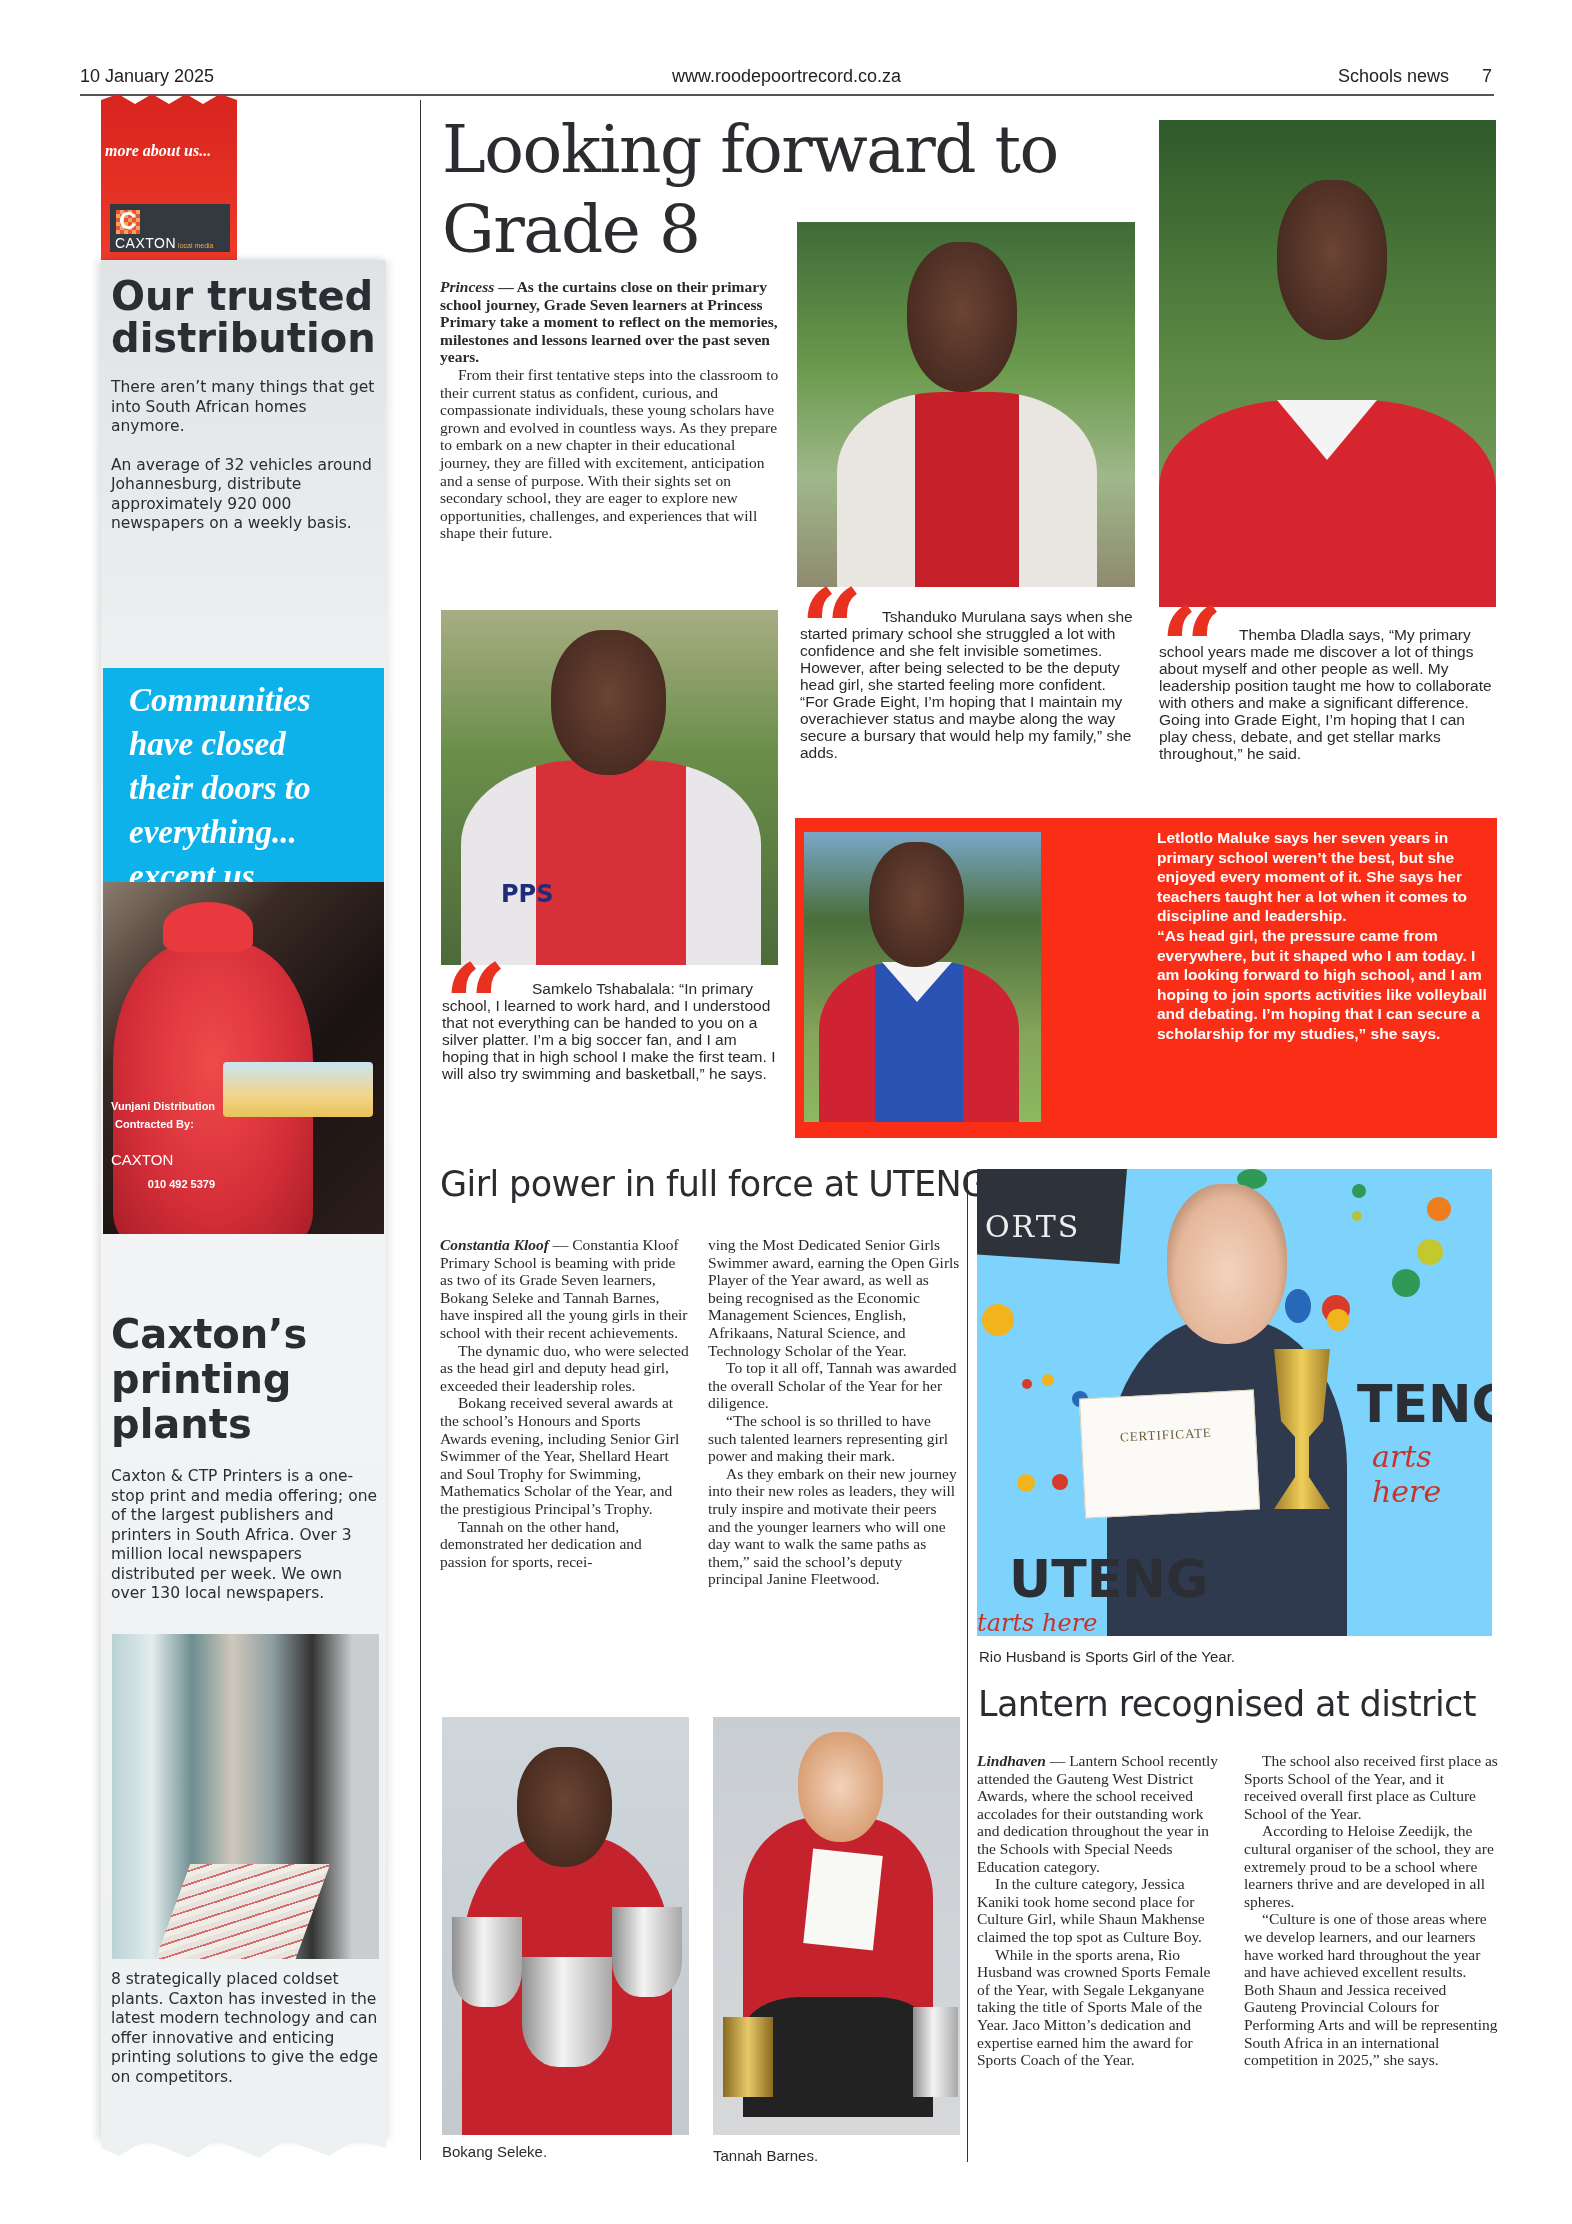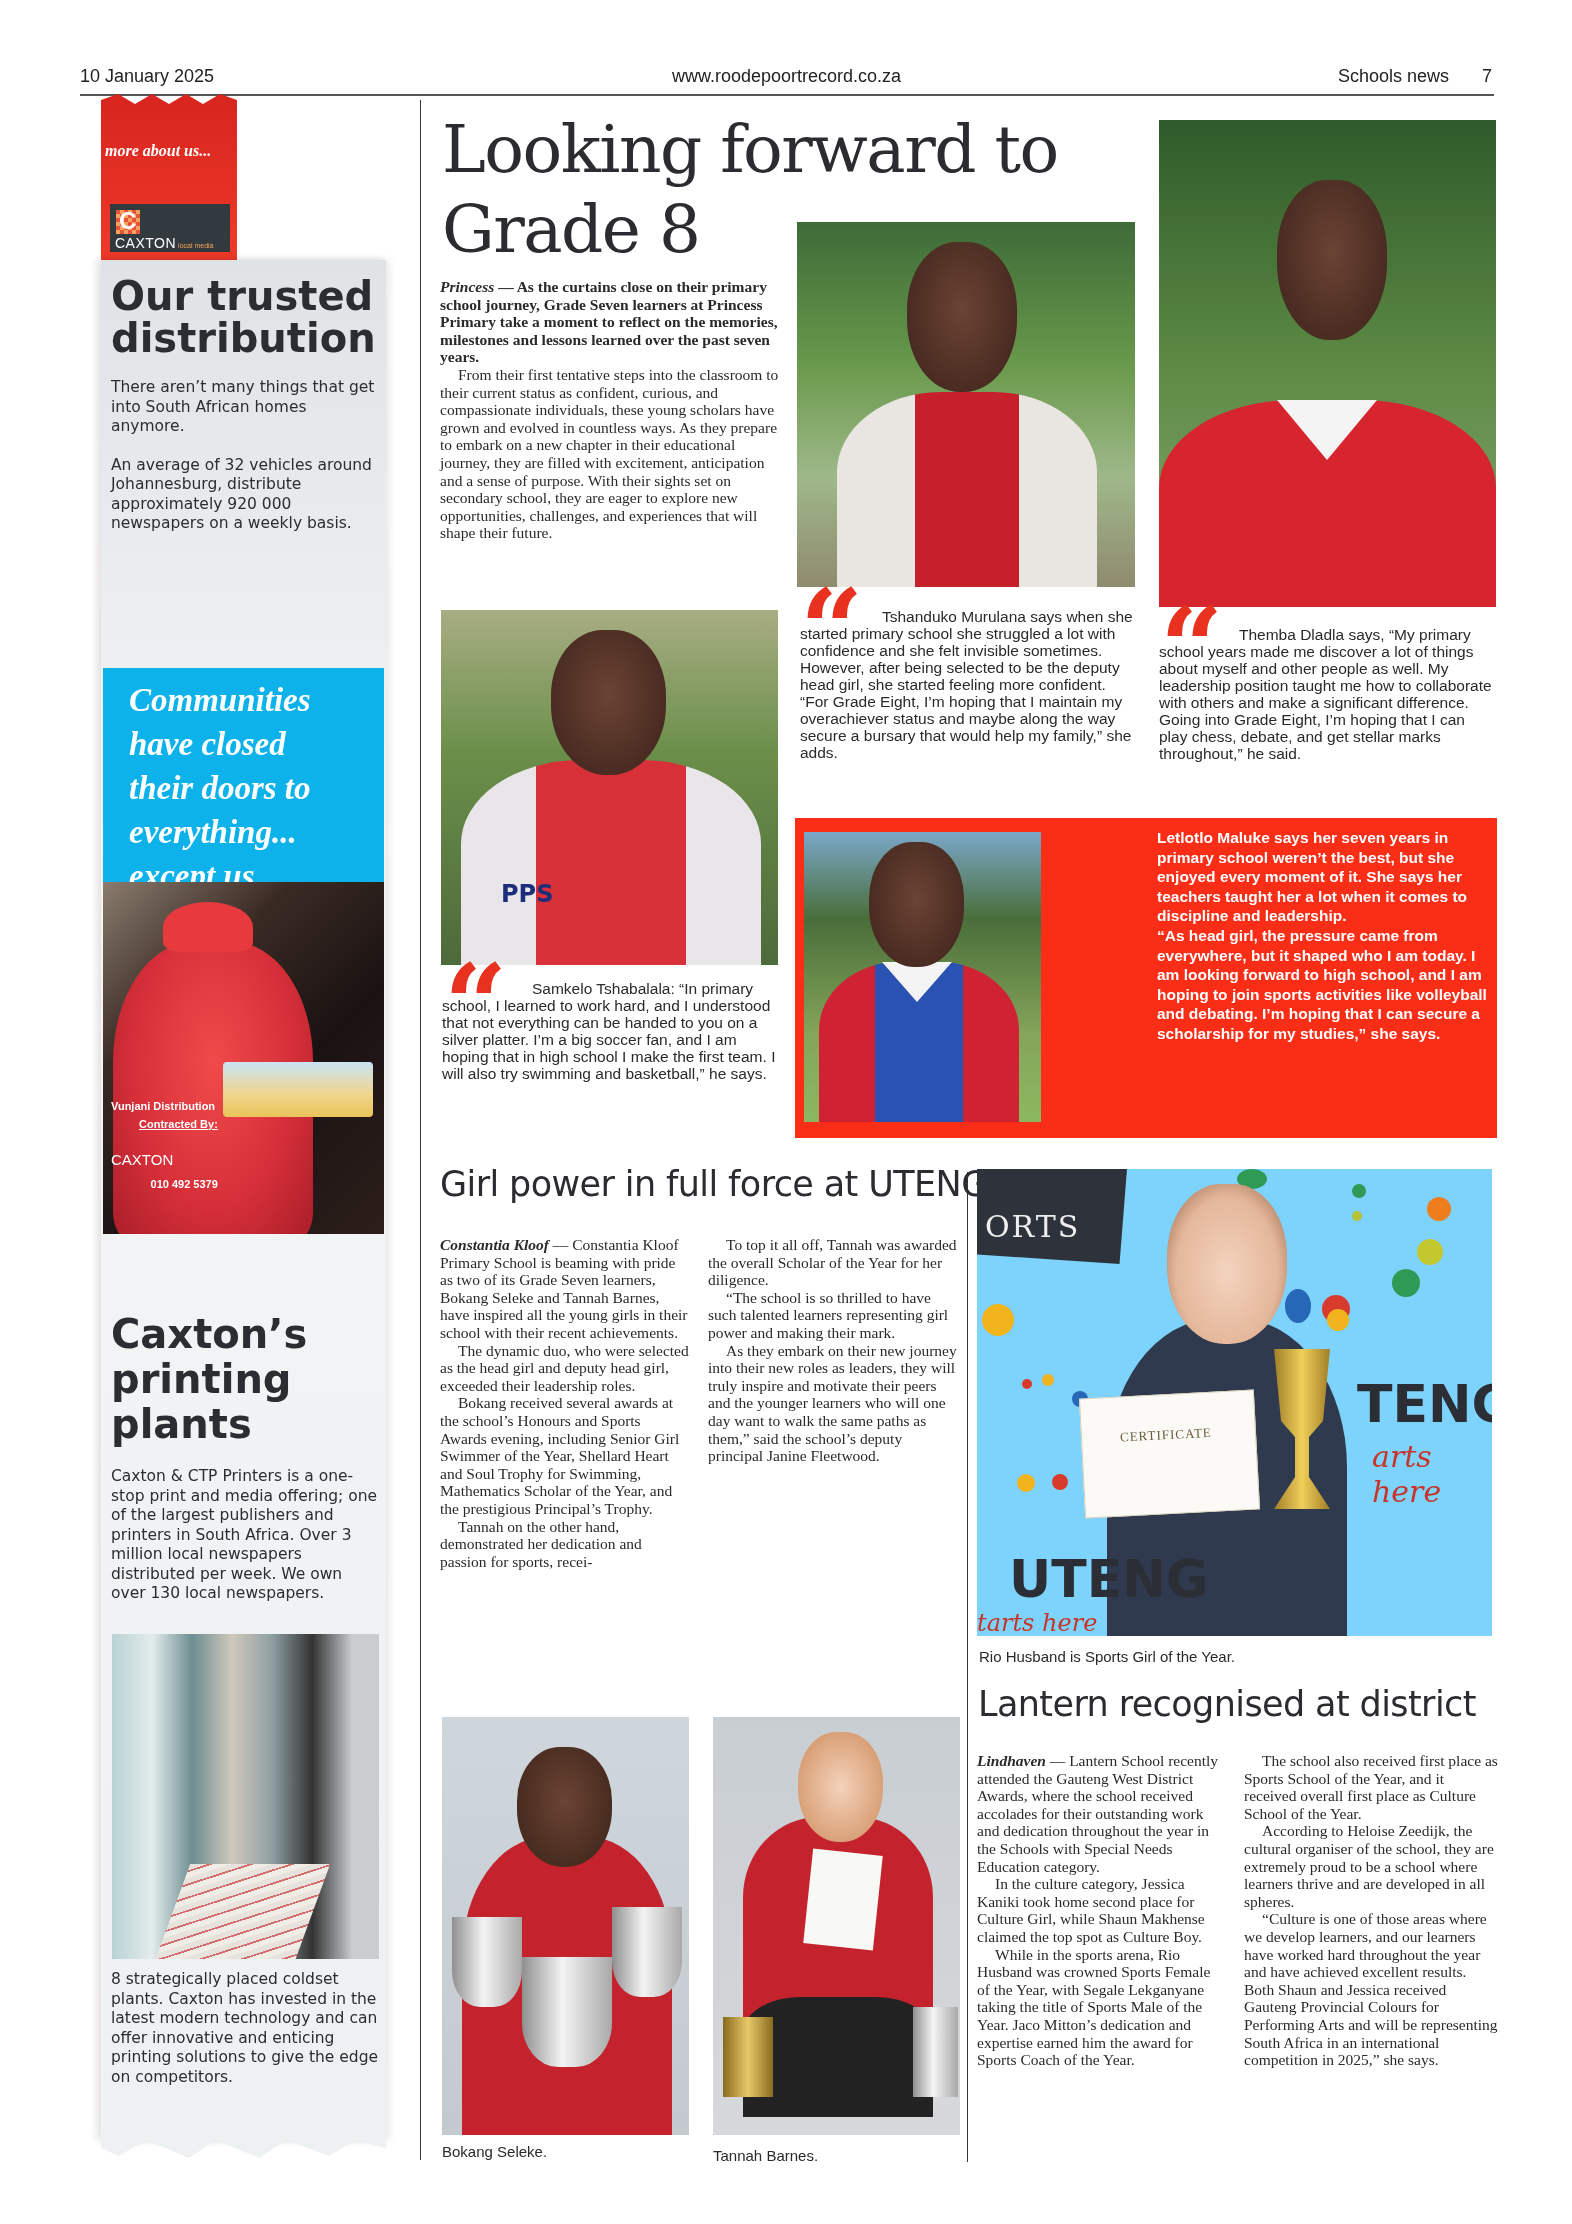--- a/index.html
+++ b/index.html
@@ -125,21 +125,21 @@
     <span>except us</span>
   </p>
 </div>
 
 <div class="abs photo photo-delivery">
   <div class="worker"></div>
   <div class="cap"></div>
   <div class="papers"></div>
   <div class="jacket-text">
     <div>Vunjani Distribution</div>
-    <div style="margin-left:28px;text-decoration:underline;">Contracted By:</div>
+    <div style="margin-left:4px;">Contracted By:</div>
     <div style="margin-top:18px; font-size:15px; font-weight:normal;">CAXTON</div>
     <div style="margin-top:6px;text-align:right;">010 492 5379</div>
   </div>
 </div>
 
 <div class="abs sb-title" style="left:111px; top:1312px; font-size:40px; line-height:45px;">
   <div>Caxton’s</div>
   <div>printing</div>
   <div>plants</div>
 </div>
@@ -205,20 +205,21 @@
 
 <div class="abs subhead" style="left:440px; top:1164px; font-size:35px;">Girl power in full force at UTENG</div>
 
 <div class="abs body-serif" style="left:440px; top:1236px; width:250px;">
   <p><span class="dateline">Constantia Kloof</span><span> — Constantia Kloof Primary School is beaming with pride as two of its Grade Seven learners, Bokang Seleke and Tannah Barnes, have inspired all the young girls in their school with their recent achievements.</span></p>
   <p class="indent">The dynamic duo, who were selected as the head girl and deputy head girl, exceeded their leadership roles.</p>
   <p class="indent">Bokang received several awards at the school’s Honours and Sports Awards evening, including Senior Girl Swimmer of the Year, Shellard Heart and Soul Trophy for Swimming, Mathematics Scholar of the Year, and the prestigious Principal’s Trophy.</p>
   <p class="indent">Tannah on the other hand, demonstrated her dedication and passion for sports, recei-</p>
 </div>
 <div class="abs body-serif" style="left:708px; top:1236px; width:252px;">
+  <p>ving the Most Dedicated Senior Girls Swimmer award, earning the Open Girls Player of the Year award, as well as being recognised as the Economic Management Sciences, English, Afrikaans, Natural Science, and Technology Scholar of the Year.</p>
   <p class="indent">To top it all off, Tannah was awarded the overall Scholar of the Year for her diligence.</p>
   <p class="indent">“The school is so thrilled to have such talented learners representing girl power and making their mark.</p>
   <p class="indent">As they embark on their new journey into their new roles as leaders, they will truly inspire and motivate their peers and the younger learners who will one day want to walk the same paths as them,” said the school’s deputy principal Janine Fleetwood.</p>
 </div>
 
 <div class="abs photo bokang-photo">
   <div class="blazer" style="left:20px; top:120px; width:210px; height:300px;"></div>
   <div class="student" style="position:absolute; left:0; top:0; width:0; height:0;"></div>
   <div style="position:absolute; left:75px; top:30px; width:95px; height:120px; border-radius:45% 45% 48% 48%; background:radial-gradient(ellipse at 50% 45%, #6b4434, #3a2218);"></div>
   <div class="cup" style="left:10px; top:200px; width:70px; height:90px; border-radius:0 0 40% 40%;"></div>

